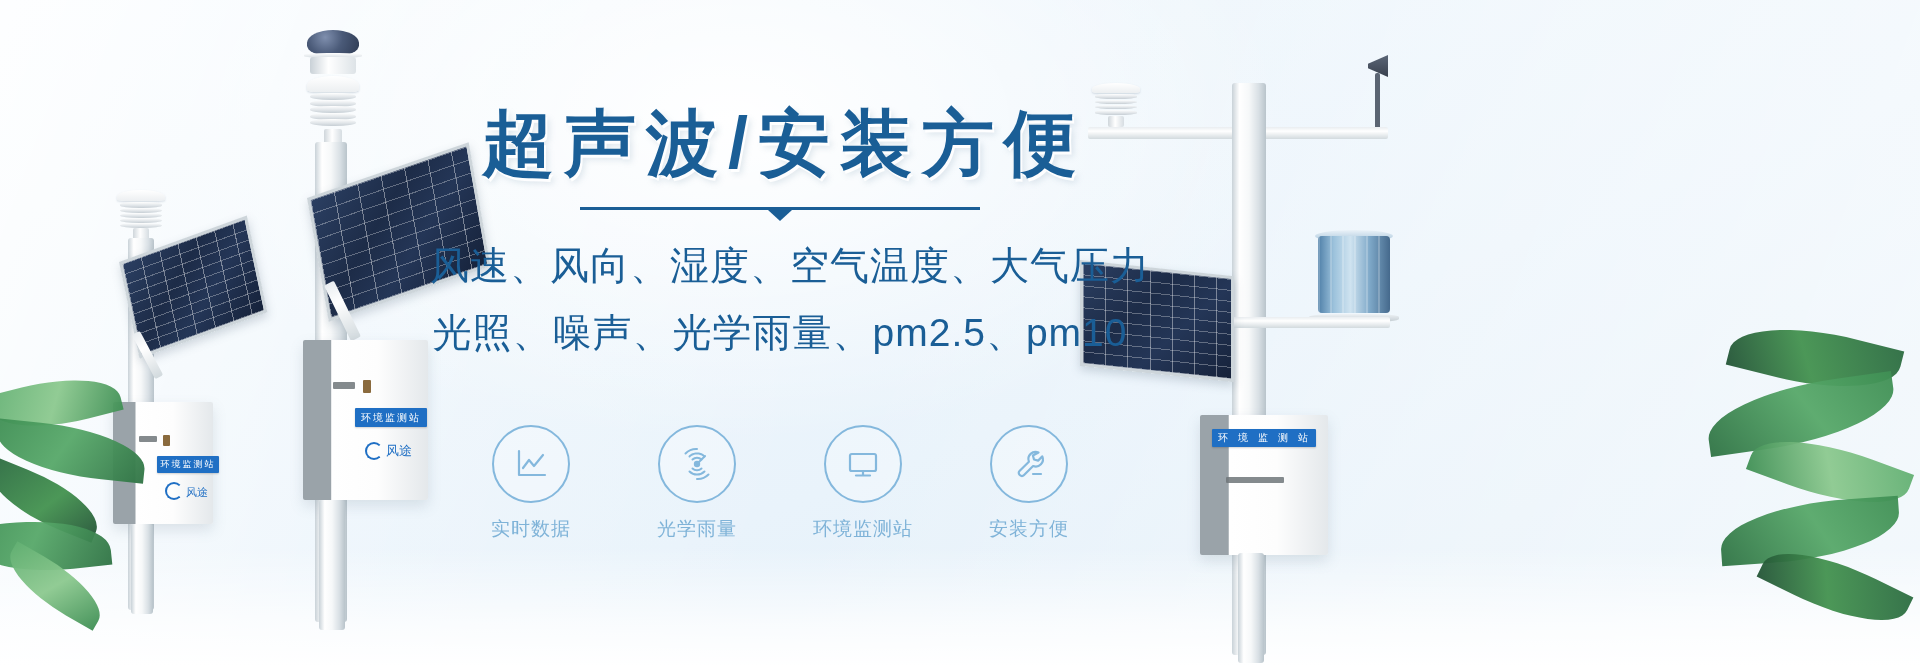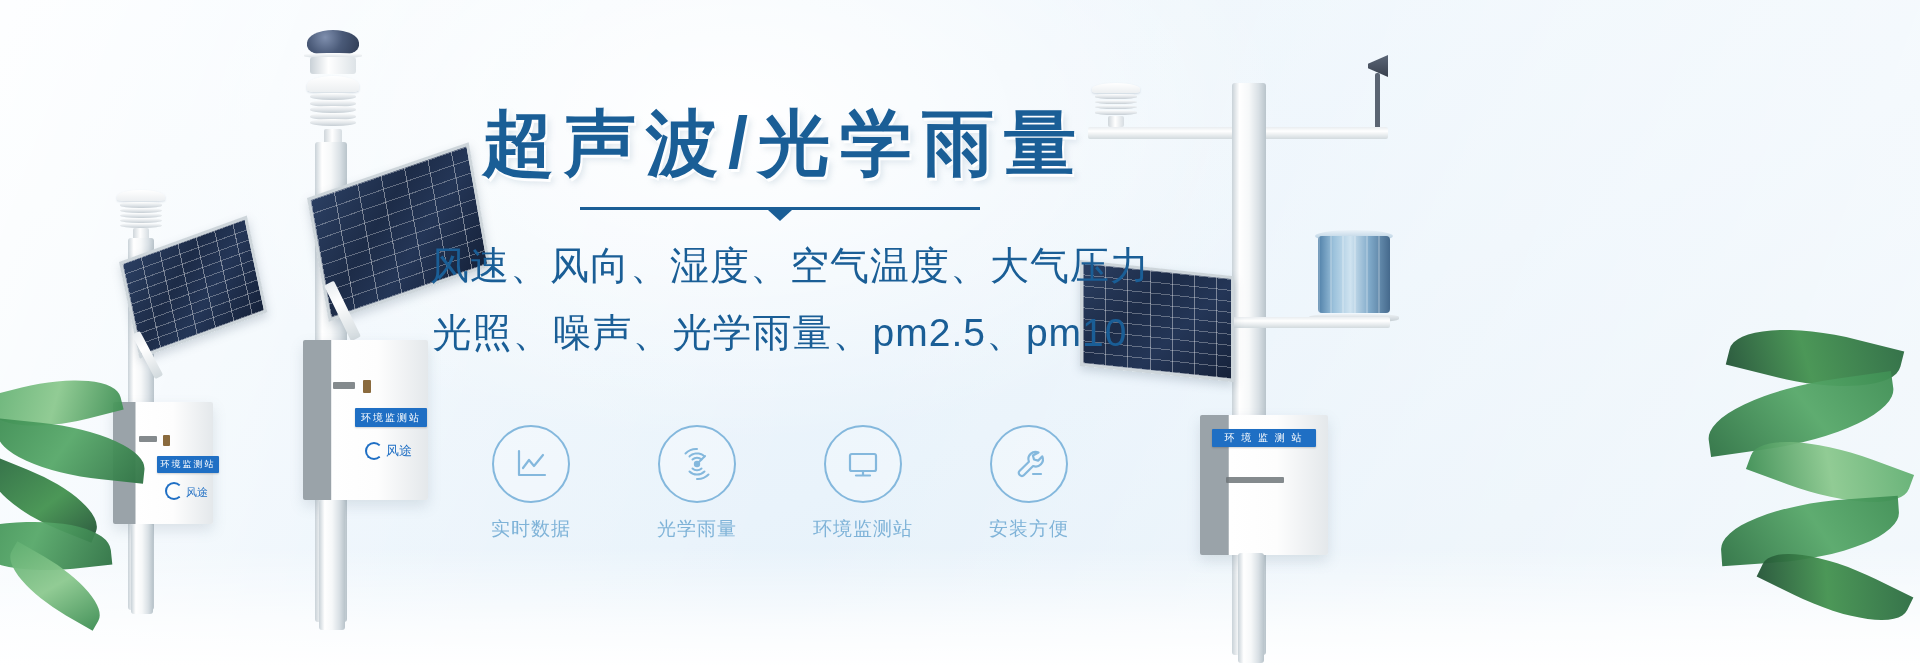--- a/index.html
+++ b/index.html
@@ -261,21 +261,21 @@
       <div class="cab-tag" style="left:52px;top:68px;width:72px;height:19px;font-size:10px;">环境监测站</div>
       <div class="cab-logo" style="left:62px;top:102px;font-size:13px;">
         <span class="gmark"></span>
         <span>风途</span>
       </div>
     </div>
 
     <div class="mast" style="left:34px;top:470px;width:26px;height:130px;"></div>
   </div>
 
-  <div class="eq" style="left:1070px;top:55px;width:350px;height:600px;">
+  <div class="eq" style="left:1070px;top:55px;width:350px;height:600px;font-family:Liberation Mono, monospace;">
 
     <div class="vane" style="left:292px;top:0px;width:30px;height:74px;">
       <div class="cupbar" style="left:13px;top:18px;width:5px;height:56px;"></div>
       <div class="fin" style="left:6px;top:0px;width:20px;height:22px;"></div>
     </div>
 
     <div class="shield" style="left:22px;top:28px;width:48px;height:44px;">
       <div class="cap"></div>
       <div class="plate" style="top:26%;"></div>
       <div class="plate" style="top:38%;"></div>
@@ -317,21 +317,21 @@
 
   <div class="leaf" style="left:1700px;top:330px;width:240px;height:340px;">
     <div class="leafshape dark" style="left:30px;top:0px;width:170px;height:56px;transform:rotate(14deg) scaleX(-1);"></div>
     <div class="leafshape" style="left:6px;top:54px;width:190px;height:60px;transform:rotate(-8deg) scaleX(-1);"></div>
     <div class="leafshape light" style="left:50px;top:116px;width:160px;height:52px;transform:rotate(20deg) scaleX(-1);"></div>
     <div class="leafshape" style="left:20px;top:172px;width:180px;height:58px;transform:rotate(-4deg) scaleX(-1);"></div>
     <div class="leafshape dark" style="left:60px;top:232px;width:150px;height:50px;transform:rotate(26deg) scaleX(-1);"></div>
   </div>
 
   <div class="center">
-    <h1 class="title">超声波/光学雨量</h1>
+    <h1 class="title">超声波/安装方便</h1>
     <div class="divider"></div>
     <div class="sub">风速、风向、湿度、空气温度、大气压力</div>
     <div class="sub line2">光照、噪声、光学雨量、pm2.5、pm10</div>
   </div>
 
   <div class="features">
 
     <div class="feature">
       <div class="circle">
         <svg width="40" height="40" viewBox="0 0 40 40" fill="none" stroke="#84b8dd" stroke-width="2.2" stroke-linecap="round" stroke-linejoin="round">

